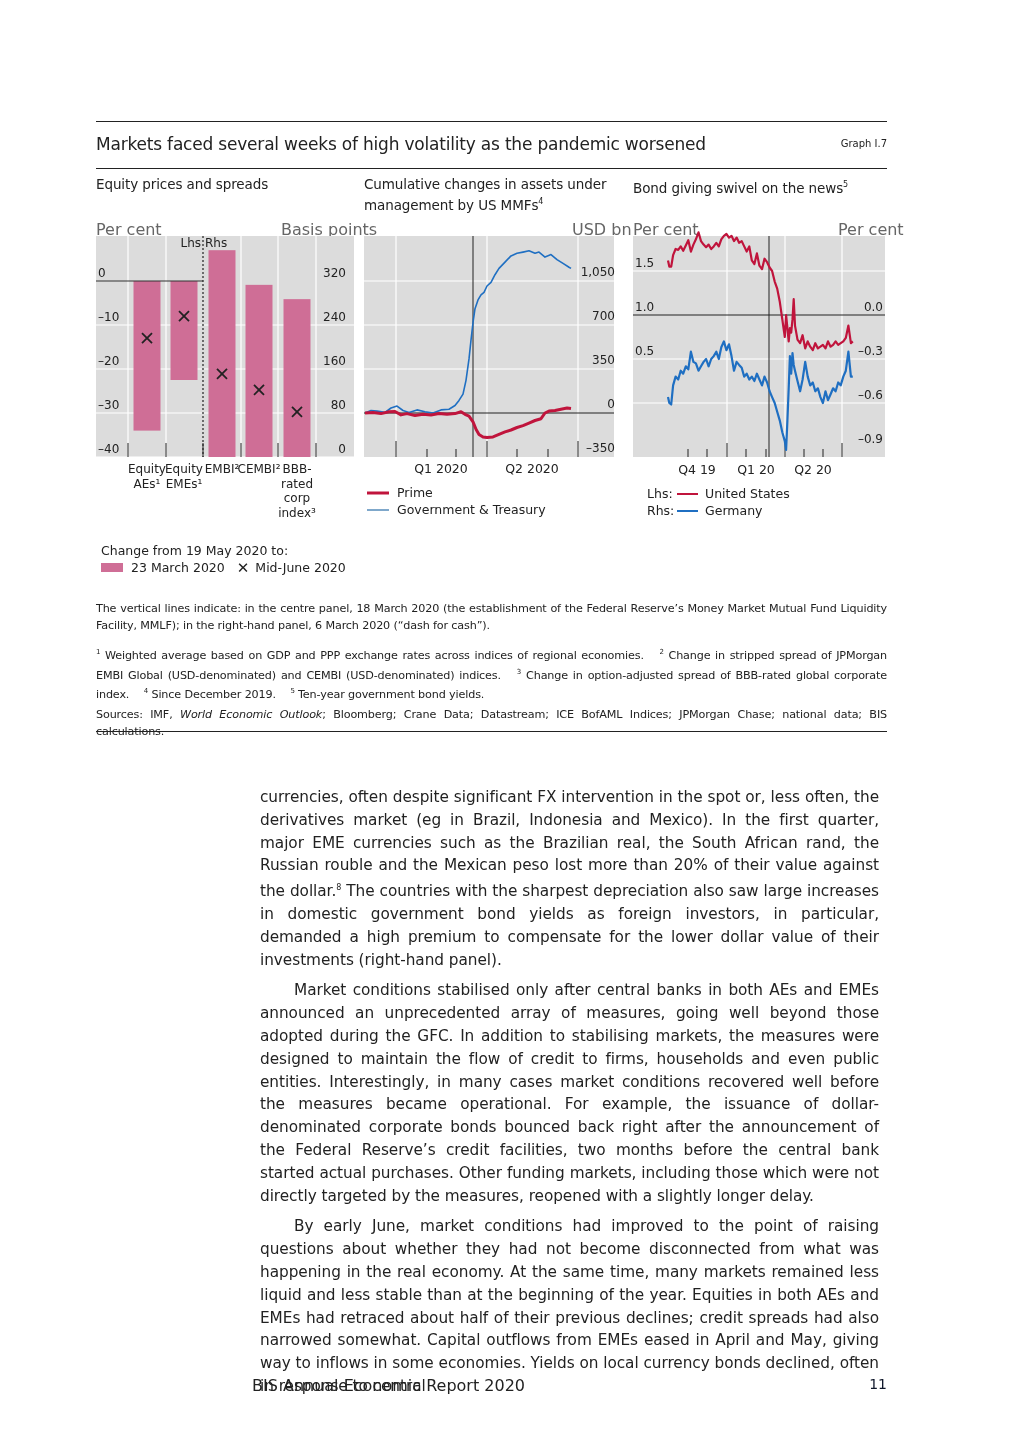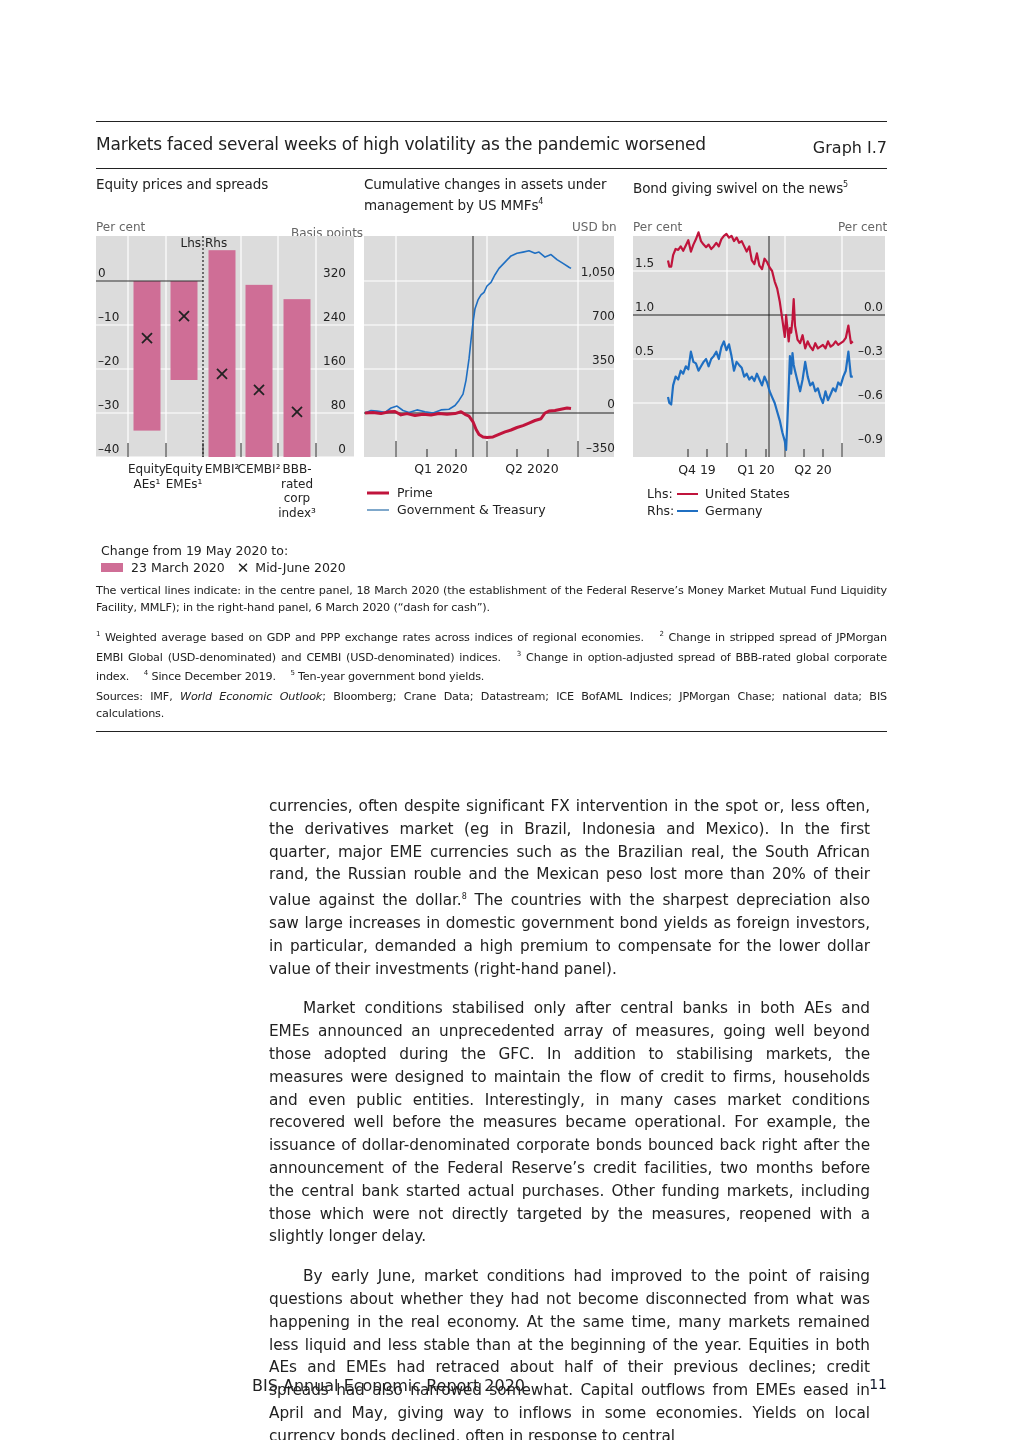--- a/index.html
+++ b/index.html
@@ -1,28 +1,28 @@
 <!DOCTYPE html>
 <html><head>
 <meta charset="utf-8">
 <style>
   html, body { margin: 0; padding: 0; background: #ffffff; }
   body { width: 1019px; height: 1440px; position: relative; font-family: "DejaVu Sans", sans-serif; color: #222; }
   .abs { position: absolute; }
   .rule { position: absolute; left: 96px; width: 791px; height: 1px; background: #222; }
   .graph-title { left: 96px; top: 134px; font-size: 17px; color: #222; letter-spacing: -0.2px; }
-  .graph-no { right: 132px; top: 138px; font-size: 16px; color: #222; }
+  .graph-no { right: 132px; top: 138px; font-size: 10px; color: #222; }
   .panel-title { font-size: 13.5px; line-height: 17px; color: #222; letter-spacing: -0.1px; }
   .panel-title sup { font-size: 8px; }
-  .axis-unit { font-size: 12px; color: #666; }
+  .axis-unit { font-size: 16px; color: #666; }
   .legend { font-size: 12.5px; color: #222; }
-  .note { left: 96px; width: 791px; font-size: 11.2px; line-height: 17px; color: #222; text-align: justify; letter-spacing: -0.15px; }
+  .note { left: 96px; width: 791px; font-size: 11.2px; line-height: 17px; color: #222; text-align: justify; letter-spacing: -0.15px; margin-top: 18px; }
   .note sup { font-size: 7px; }
   .body-text { left: 252px; width: 635px; font-size: 15.3px; line-height: 22.8px; color: #222; text-align: justify; letter-spacing: -0.05px; }
-  .body-text p { margin: 17px; }
+  .body-text p { margin: 8px; }
   .body-text p.indent { text-indent: 34px; }
   .body-text sup { font-size: 8px; }
   .footer-left { left: 252px; top: 1376px; font-size: 16px; color: #222; }
   .footer-right { right: 132px; top: 1376px; font-size: 14px; color: #0f172a; }
   svg text { font-family: "DejaVu Sans", sans-serif; }
 </style>
 </head>
 <body>
 
 <div class="rule" style="top:121px;"></div>
@@ -33,21 +33,21 @@
 <div class="abs panel-title" style="left:96px; top:176px;">Equity prices and spreads</div>
 <div class="abs panel-title" style="left:364px; top:176px;">
   <div>Cumulative changes in assets under</div>
   <div><span>management by US MMFs</span><sup>4</sup></div>
 </div>
 <div class="abs panel-title" style="left:633px; top:176px;">
   <span>Bond giving swivel on the news</span><sup>5</sup>
 </div>
 
 <div class="abs axis-unit" style="left:96px; top:220px;">Per cent</div>
-<div class="abs axis-unit" style="left:291px; top:220px;margin-top:6px;">Basis points</div>
+<div class="abs axis-unit" style="left:281px; top:220px;">Basis points</div>
 <div class="abs axis-unit" style="left:572px; top:220px;">USD bn</div>
 <div class="abs axis-unit" style="left:633px; top:220px;">Per cent</div>
 <div class="abs axis-unit" style="left:838px; top:220px;">Per cent</div>
 
 <svg id="charts" class="abs" style="left:0; top:0;" width="1019" height="540" viewBox="0 0 1019 540">
 
   <g id="left-panel">
     <rect x="96" y="236" width="258" height="221" fill="#DCDCDC"></rect>
     <g id="left-grid">
         <text x="98" y="277" font-size="12" fill="#222">0</text>

